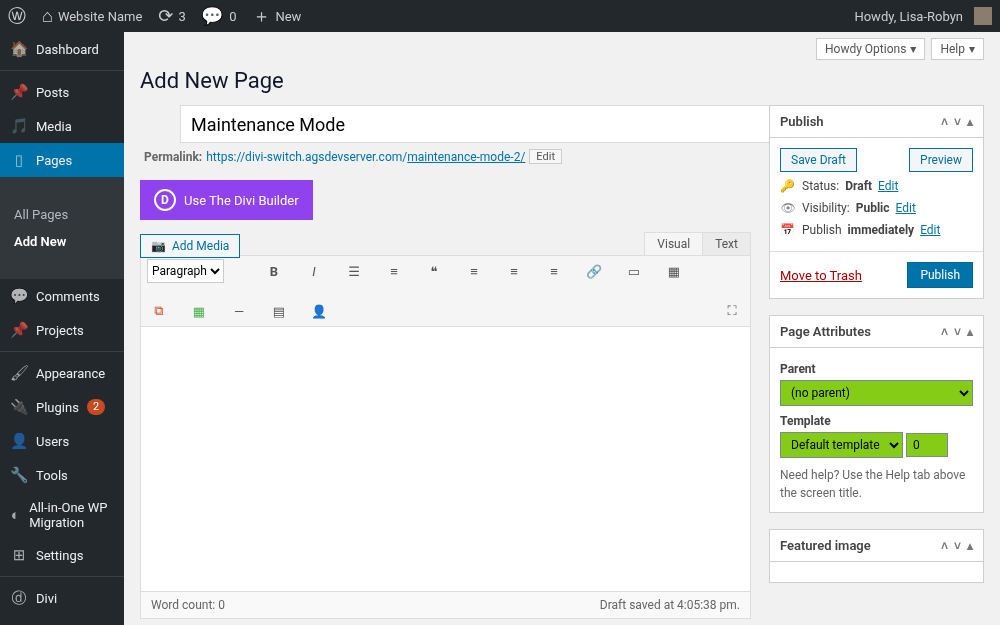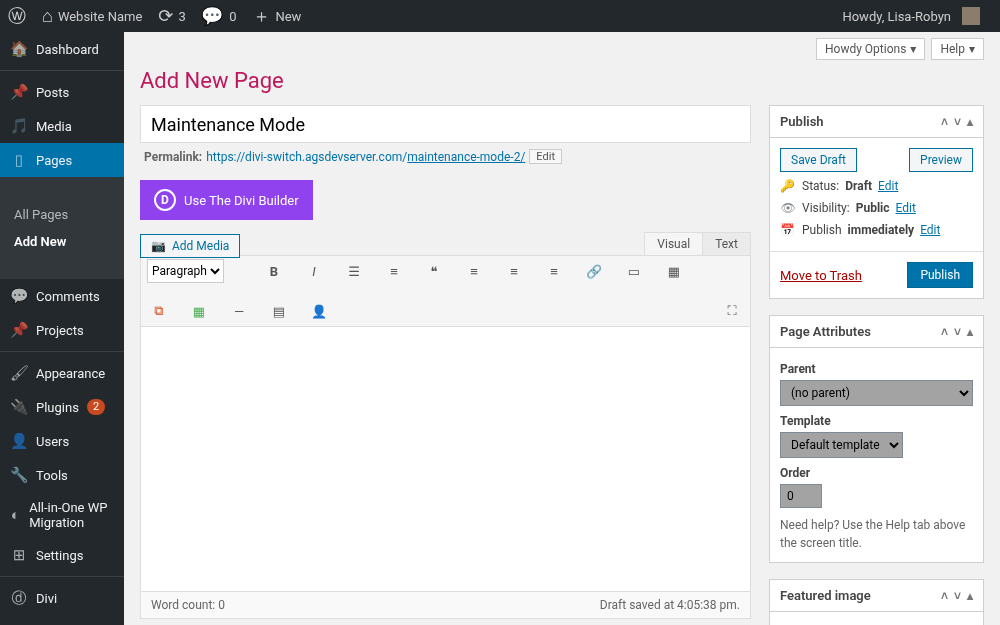--- a/index.html
+++ b/index.html
@@ -1,48 +1,48 @@
 <!DOCTYPE html>
 <html><head>
 <meta charset="utf-8">
 <style>
 * { margin: 0; padding: 0; box-sizing: border-box; font-family: -apple-system, BlinkMacSystemFont, "Segoe UI", Roboto, sans-serif; }
 body { background: #f1f1f1; font-size: 13px; color: #444; width: 1000px; height: 625px; overflow: hidden; }
 
 
 .adminbar { height: 32px; background: #23282d; color: #ccc; display: flex; align-items: center; font-size: 13px; }
 .adminbar .left { display: flex; align-items: center; }
-.adminbar .right { margin-left: auto; display: flex; align-items: flex-end; padding-right: 12px; }
+.adminbar .right { margin-left: auto; display: flex; align-items: flex-end; padding-right: 0; }
 .ab-item { display: flex; align-items: center; padding: 0 8px; height: 32px; gap: 5px; cursor: pointer; color: #ccc; }
 .ab-ico { font-size: 18px; line-height: 1; }
 .avatar { width: 18px; height: 18px; background: #8b7d6b; margin-left: 6px; }
 
 
 .sidemenu { position: absolute; top: 32px; left: 0; width: 124px; bottom: 0; background: #23282d; color: #eee; }
 .menu-item { display: flex; align-items: center; gap: 8px; padding: 8px 10px; font-size: 13px; color: #eee; cursor: pointer; }
 .menu-item.sep { border-top: 1px solid #3a3f44; margin-top: 4px; padding-top: 12px; }
 .menu-item .mi-ico { width: 18px; text-align: center; opacity: 0.65; font-size: 15px; }
 .menu-item.current { background: #0073aa; position: relative; }
 .menu-item.current::after { content: ""; position: absolute; right: -8px; top: 50%; transform: translateY(-50%); border: 8px solid transparent; border-left-color: #0073aa; }
 .submenu { background: #32373c; padding: 24px 0; }
 .submenu .sub { padding: 6px 10px 6px 14px; font-size: 13px; color: #b4b9be; cursor: pointer; }
 .submenu .sub.active { color: #fff; font-weight: 600; }
 .badge { background: #ca4a1f; color: #fff; border-radius: 10px; padding: 0 6px; font-size: 11px; line-height: 16px; display: inline-block; }
 
 
 .wrap { margin-left: 124px; padding: 0 16px 16px; height: calc(625px - 32px); overflow: auto; }
 .topbar { display: flex; justify-content: flex-end; gap: 6px; padding: 6px 0; }
 .topbar .tbtn { border: 1px solid #ccc; background: #fff; padding: 3px 8px; font-size: 12px; color: #555; display: flex; align-items: center; gap: 4px; cursor: pointer; }
-.page-title { font-size: 22px; font-weight: 400; color: #be185d; margin: 2px 0 12px; }
+.page-title { font-size: 22px; font-weight: 400; color: #0f172a; margin: 2px 0 12px; }
 
 .cols { display: flex; gap: 18px; align-items: flex-start; }
 .col-main { flex: 1; min-width: 0; }
 .col-side { width: 215px; }
 
-.titlebox input { width: 100%; height: 38px; font-size: 18px; padding: 0 10px; border: 1px solid #ddd; background: #fff; }
+.titlebox input { width: 100%; height: 38px; font-size: 18px; padding: 0 10px; border: 1px solid #ddd; background: #fff; margin-left: 40px; }
 .permalink { font-size: 12px; color: #666; padding: 6px 4px; display: flex; align-items: center; gap: 4px; flex-wrap: wrap; }
 .permalink a { color: #0073aa; }
 .permalink .slug { text-decoration: underline; }
 .permalink .editbtn { border: 1px solid #ccc; background: #f7f7f7; padding: 0 6px; font-size: 11px; color: #555; cursor: pointer; }
 
 .divi-btn { background: #8f42ed; color: #fff; border: none; padding: 9px 14px; font-size: 13px; display: flex; align-items: center; gap: 8px; cursor: pointer; margin: 10px 0 14px; }
 .divi-logo { width: 22px; height: 22px; border: 2px solid #fff; border-radius: 50%; display: flex; align-items: center; justify-content: center; font-weight: bold; font-size: 12px; }
 
 .media-btn { border: 1px solid #0071a1; color: #0071a1; background: #f3f5f6; padding: 4px 10px; font-size: 12px; display: inline-flex; align-items: center; gap: 6px; cursor: pointer; }
 
@@ -68,21 +68,21 @@
 .pb-tools span { cursor: pointer; font-size: 12px; }
 .postbox-body { padding: 10px; font-size: 12px; }
 .postbox-body .row { display: flex; align-items: center; gap: 6px; padding: 4px 0; }
 .postbox-body .row .ico { width: 16px; color: #82878c; text-align: center; }
 .postbox-body a { color: #0073aa; text-decoration: underline; cursor: pointer; }
 .btn { border: 1px solid #0071a1; color: #0071a1; background: #f3f5f6; padding: 4px 10px; font-size: 12px; cursor: pointer; }
 .btn.primary { background: #0073aa; border-color: #006799; color: #fff; padding: 5px 12px; }
 .postbox-actions { display: flex; justify-content: space-between; align-items: center; border-top: 1px solid #ddd; padding: 10px; }
 .trash { color: #a00; text-decoration: underline; cursor: pointer; }
 .postbox-body label { display: block; margin: 4px 0; }
-.postbox-body select, .postbox-body input[type=text] { border: 1px solid #7e8993; padding: 4px 6px; font-size: 12px; background: #a3a3a3; }
+.postbox-body select, .postbox-body input[type=text] { border: 1px solid #7e8993; padding: 4px 6px; font-size: 12px; background: #84cc16; }
 .help-txt { color: #666; margin-top: 8px; line-height: 1.5; }
 
 .excerpt-box { border: 1px solid #ccd0d4; background: #fff; }
 .excerpt-box .postbox-header { border-bottom: none; }
 </style>
 </head>
 <body>
 
 <div class="adminbar">
   <div class="left">
@@ -316,21 +316,20 @@
               <span>˄</span>
               <span>˅</span>
               <span>▴</span>
             </div>
         </div>
         <div class="postbox-body">
           <label><b>Parent</b></label>
           <select style="width:100%"><option>(no parent)</option></select>
           <label style="margin-top:8px"><b>Template</b></label>
           <select><option>Default template</option></select>
-          <label style="margin-top:8px"><b>Order</b></label>
           <input type="text" style="width: 42px;" value="0">
           <div class="help-txt">Need help? Use the Help tab above the screen title.</div>
         </div>
       </div>
 
       <div class="postbox">
         <div class="postbox-header">
           <span>Featured image</span>
           <div class="pb-tools">
               <span>˄</span>

